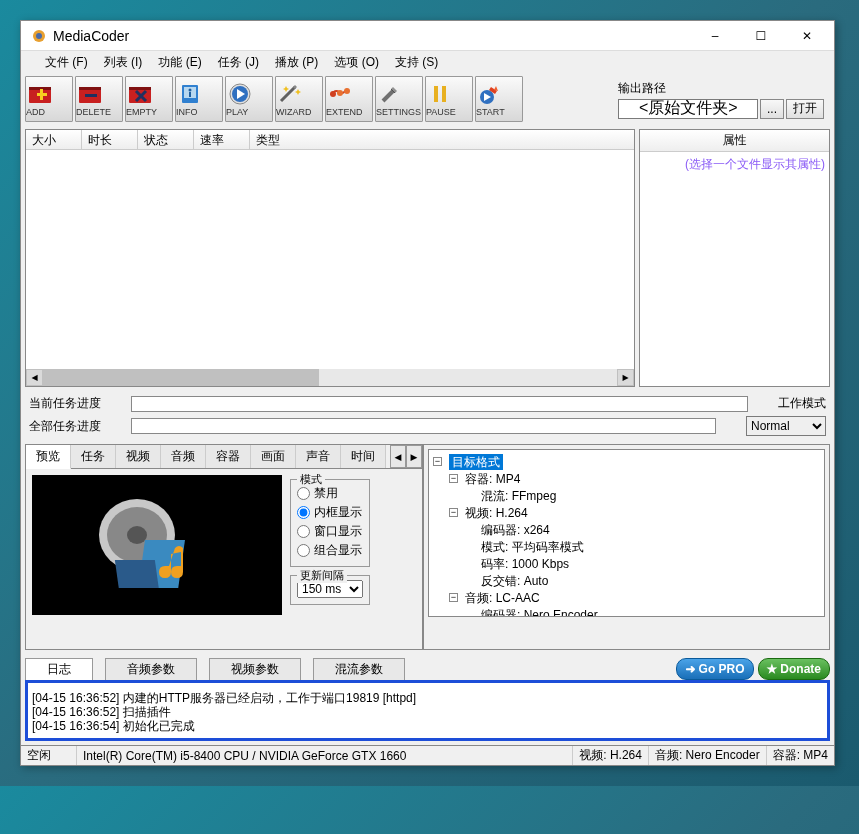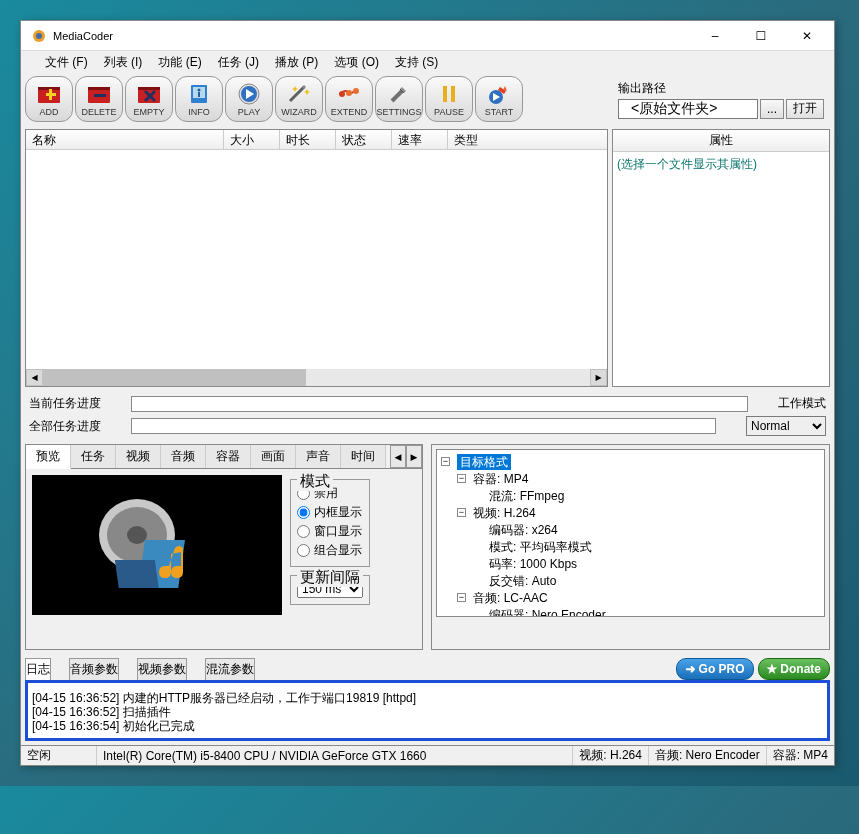--- a/index.html
+++ b/index.html
@@ -1,71 +1,71 @@
 <!DOCTYPE html>
 <html><head>
 <meta charset="utf-8">
 <style>
 * { box-sizing: border-box; margin: 0; padding: 0; font-family: "Microsoft YaHei", "SimSun", Tahoma, sans-serif; font-size: 12px; }
 body { background: linear-gradient(135deg, #1a8a9e 0%, #2a6b7e 50%, #1a5a6e 100%); padding: 20px; }
 .window { width: 815px; background: #f0f0f0; border: 1px solid #888; box-shadow: 2px 2px 8px rgba(0,0,0,0.3); }
 .titlebar { height: 30px; background: #fff; display: flex; align-items: center; padding: 0 4px; border-bottom: 1px solid #ddd; }
 .titlebar-icon { width: 16px; height: 16px; margin: 0 6px; }
-.title-text { flex: 1; font-size: 11px; }
+.title-text { flex: 1; font-size: 14px; }
 .winbtn { width: 46px; height: 30px; display: flex; align-items: center; justify-content: center; cursor: pointer; }
 .menubar { height: 22px; background: #f0f0f0; display: flex; align-items: center; padding: 0 16px; }
 .menu-item { padding: 2px 8px; cursor: pointer; }
 .toolbar { height: 52px; background: #f0f0f0; display: flex; align-items: center; padding: 2px 4px; gap: 2px; }
-.toolbtn { width: 48px; height: 46px; background: linear-gradient(#fafafa, #d8d8d8); border: 1px solid #999; border-radius: 12px; display: flex; flex-direction: column; align-items: center; justify-content: center; cursor: pointer; position: relative; }
+.toolbtn { width: 48px; height: 46px; background: linear-gradient(#fafafa, #d8d8d8); border: 1px solid #999; border-radius: 1px; display: flex; flex-direction: column; justify-content: center; cursor: pointer; position: relative; }
 .toolbtn-icon { width: 28px; height: 26px; display: flex; align-items: center; justify-content: center; }
 .toolbtn-label { font-size: 9px; color: #333; font-family: Arial; }
 .output-path { margin-left: auto; margin-right: 6px; display: flex; flex-direction: column; gap: 2px; }
 .output-path-row { display: flex; gap: 2px; align-items: center; }
-.output-path input { width: 140px; height: 20px; border: 1px solid #7a7a7a; padding: 0 12px; font-size: 14px; }
+.output-path input { width: 140px; height: 20px; border: 1px solid #7a7a7a; padding: 0 20px; font-size: 16px; }
 .output-path button { height: 20px; border: 1px solid #888; background: linear-gradient(#f8f8f8,#e0e0e0); padding: 0 6px; cursor: pointer; }
 .main-area { display: flex; padding: 4px; gap: 4px; }
 .file-list { flex: 1; background: #fff; border: 1px solid #888; height: 258px; position: relative; }
 .list-header { display: flex; background: linear-gradient(#fff,#eee); border-bottom: 1px solid #ccc; height: 20px; }
 .list-header-cell { border-right: 1px solid #ccc; padding: 2px 6px; font-size: 12px; }
 .scrollbar-h { position: absolute; bottom: 0; left: 0; right: 0; height: 17px; background: #f0f0f0; display: flex; }
 .scroll-arrow { width: 17px; height: 17px; background: #dadada; border: 1px solid #c0c0c0; display: flex; align-items: center; justify-content: center; font-size: 8px; }
 .scroll-track { flex: 1; background: #e8e8e8; position: relative; }
 .scroll-thumb { position: absolute; left: 0; top: 0; height: 100%; width: 48%; background: #c0c0c0; }
-.props-panel { width: 218px; border: 1px solid #888; background: #fff; height: 258px; }
+.props-panel { width: 191px; border: 1px solid #888; background: #fff; height: 258px; }
 .props-header { background: linear-gradient(#fff,#eee); border-bottom: 1px solid #ccc; text-align: center; padding: 2px; }
-.props-content { padding: 4px; color: #0f766e; }
+.props-content { padding: 4px; color: #8b5cf6; text-align: right; }
 .progress-area { padding: 4px 8px; display: flex; flex-direction: column; gap: 4px; }
 .progress-row { display: flex; align-items: center; gap: 22px; }
 .progress-label { width: 80px; }
 .progress-bar { flex: 1; height: 16px; border: 1px solid #888; background: #fff; }
 .work-mode { margin-left: 8px; }
 .work-mode select { width: 80px; height: 20px; border: 1px solid #7a7a7a; }
-.tabs-area { display: flex; padding: 4px; gap: 8px; }
+.tabs-area { display: flex; padding: 4px; gap: 0; }
 .left-tabs, .right-tabs { border: 1px solid #888; background: #f0f0f0; }
 .left-tabs { flex: 0 0 398px; }
 .right-tabs { flex: 1; }
 .tab-row { display: flex; background: #f0f0f0; border-bottom: 1px solid #888; }
 .tab { padding: 3px 10px; border-right: 1px solid #ccc; cursor: pointer; background: #e8e8e8; }
 .tab.active { background: #fff; border-bottom: 1px solid #fff; margin-bottom: -1px; }
 .tab-nav { margin-left: auto; display: flex; }
 .tab-nav-btn { width: 16px; border: 1px solid #999; background: #e8e8e8; display: flex; align-items: center; justify-content: center; font-size: 9px; cursor: pointer; }
 .tab-content { padding: 6px; background: #f0f0f0; height: 180px; }
 .preview-box { display: flex; gap: 8px; }
 .preview-img { width: 250px; height: 140px; background: #000; display: flex; align-items: center; justify-content: center; }
 .mode-group { border: 1px solid #999; padding: 4px 6px 6px; position: relative; margin-top: 4px; }
-.mode-group-label { position: absolute; top: -8px; left: 6px; background: #f0f0f0; padding: 0 3px; font-size: 15px; }
+.mode-group-label { position: absolute; top: -8px; left: 6px; background: #f0f0f0; padding: 0 3px; font-size: 11px; }
 .radio-row { display: flex; align-items: center; gap: 4px; padding: 1px 0; }
 .refresh-group { margin-top: 8px; }
 .tree { background: #fff; border: 1px solid #888; height: 168px; padding: 4px; overflow: auto; font-size: 12px; }
 .tree-node { padding-left: 16px; position: relative; line-height: 17px; }
 .tree-toggle { position: absolute; left: 0; top: 3px; width: 9px; height: 9px; border: 1px solid #888; background: #fff; display: flex; align-items: center; justify-content: center; font-size: 9px; line-height: 7px; cursor: pointer; }
 .tree-root { background: #0078d7; color: #fff; padding: 1px 3px; display: inline; }
 .bottom-tabs { padding: 4px; }
 .bottom-tab-row { display: flex; }
-.bottom-tab { padding: 2px 0; border: 1px solid #999; border-bottom: none; background: #e8e8e8; margin-right: 18px; cursor: pointer; }
+.bottom-tab { padding: 2px 21px; border: 1px solid #999; border-bottom: none; background: #e8e8e8; margin-right: 12px; cursor: pointer; }
 .bottom-tab.active { background: #fff; }
 .bottom-buttons { margin-left: auto; display: flex; gap: 4px; }
 .pill-btn { border-radius: 10px; padding: 2px 8px; color: #fff; font-weight: bold; font-size: 11px; display: flex; align-items: center; gap: 3px; cursor: pointer; }
 .pill-gopro { background: linear-gradient(#4aa3e8,#1a6fb8); border: 1px solid #0a5a9a; }
 .pill-donate { background: linear-gradient(#6ac060,#2a8a20); border: 1px solid #1a6a10; }
 .log-box { background: #fff; border: 3px solid #1d4ed8; height: 61px; padding: 8px 4px; overflow-y: scroll; font-size: 11px; line-height: 14px; }
 .statusbar { display: flex; border-top: 1px solid #888; background: #f0f0f0; height: 20px; align-items: center; font-size: 11px; }
 .status-cell { border-right: 1px solid #ccc; padding: 0 6px; height: 100%; display: flex; align-items: center; }
 </style>
 </head>
@@ -205,21 +205,20 @@
         <input type="text" value="&lt;原始文件夹&gt;" style="">
         <button>...</button>
         <button>打开</button>
       </div>
     </div>
   </div>
 
   <div class="main-area">
     <div class="file-list">
       <div class="list-header">
-        <div class="list-header-cell" style="width:198px">名称</div>
         <div class="list-header-cell" style="width:56px">大小</div>
         <div class="list-header-cell" style="width:56px">时长</div>
         <div class="list-header-cell" style="width:56px">状态</div>
         <div class="list-header-cell" style="width:56px">速率</div>
         <div class="list-header-cell" style="flex:1;border-right:none">类型</div>
       </div>
       <div class="scrollbar-h">
         <div class="scroll-arrow">◀</div>
         <div class="scroll-track">
             <div class="scroll-thumb"></div>
@@ -348,19 +347,19 @@
       </div>
     </div>
     <div class="log-box">
       <div>[04-15 16:36:52] 内建的HTTP服务器已经启动，工作于端口19819 [httpd]</div>
       <div>[04-15 16:36:52] 扫描插件</div>
       <div>[04-15 16:36:54] 初始化已完成</div>
     </div>
   </div>
 
   <div class="statusbar">
-    <div class="status-cell" style="width:76px">空闲</div>
+    <div class="status-cell" style="width:56px">空闲</div>
     <div class="status-cell" style="flex:1">Intel(R) Core(TM) i5-8400 CPU  / NVIDIA GeForce GTX 1660</div>
     <div class="status-cell">视频: H.264</div>
     <div class="status-cell">音频: Nero Encoder</div>
     <div class="status-cell" style="border-right:none">容器: MP4</div>
   </div>
 </div>
 
 </body></html>

